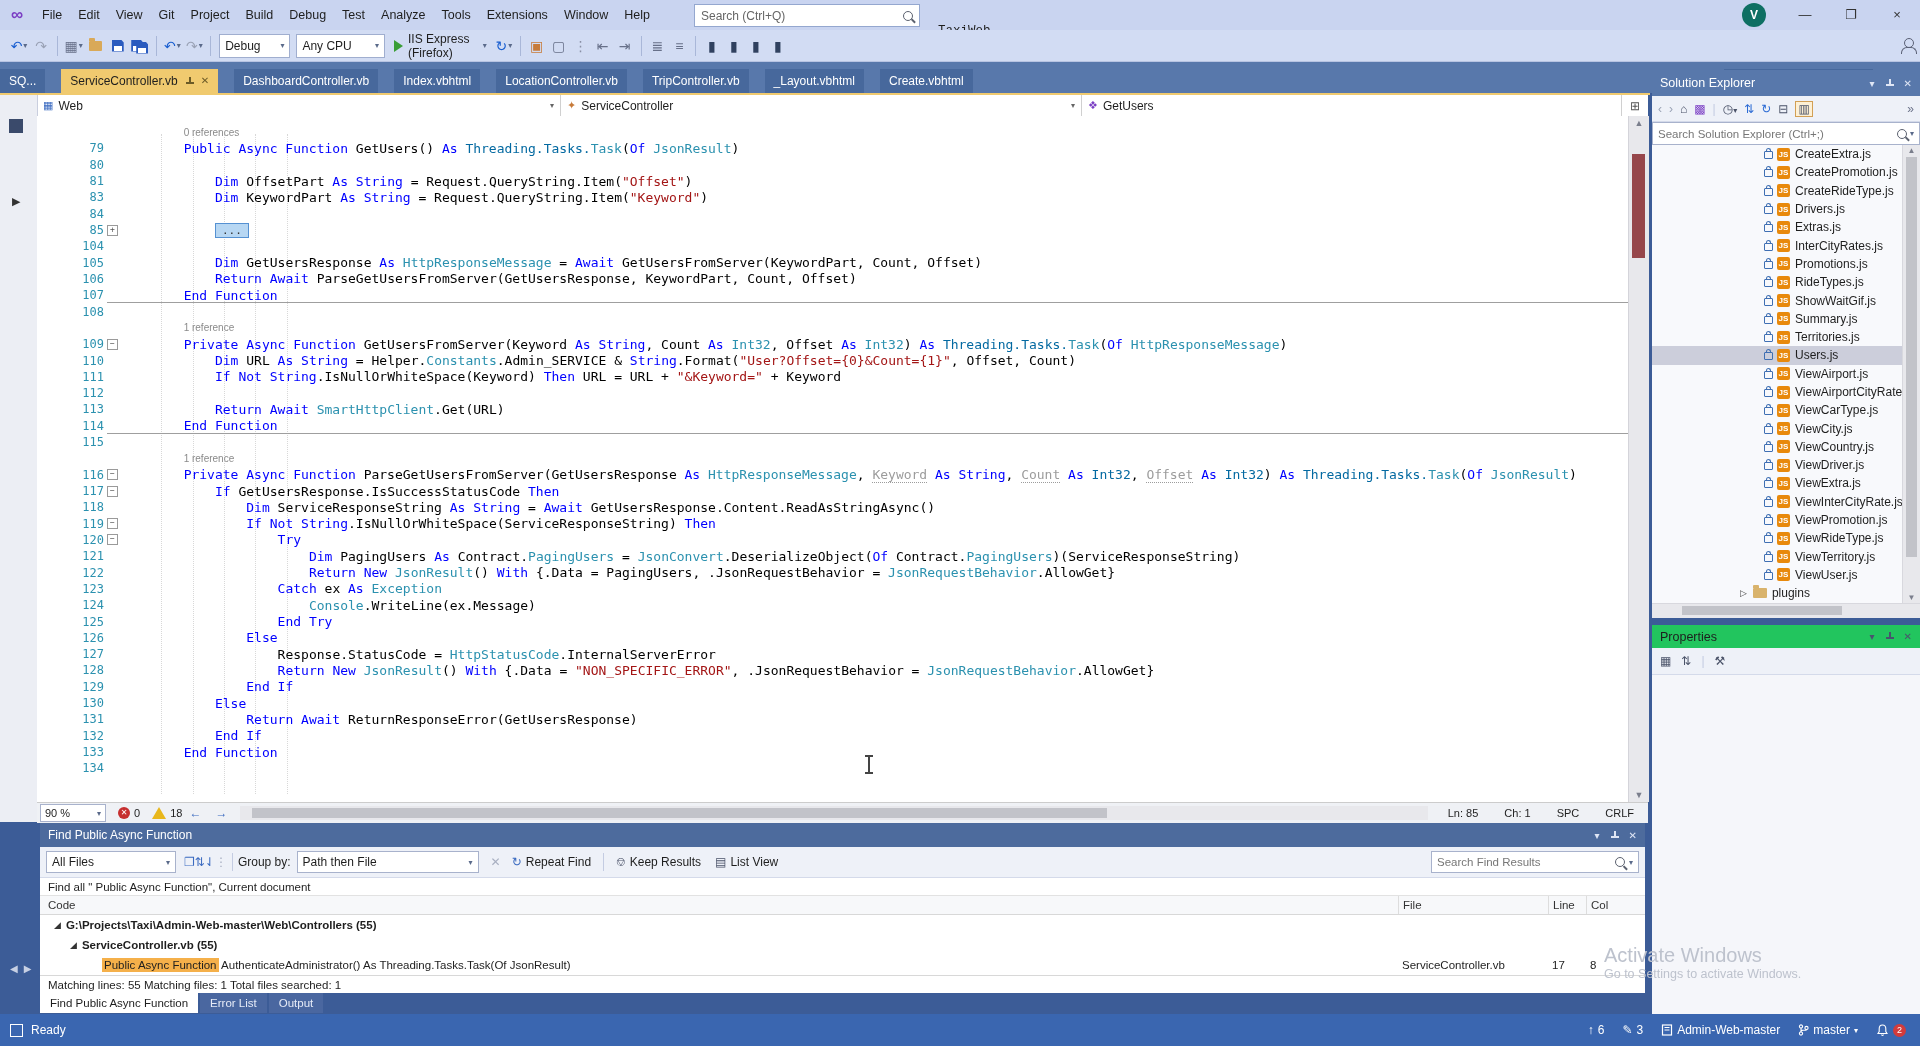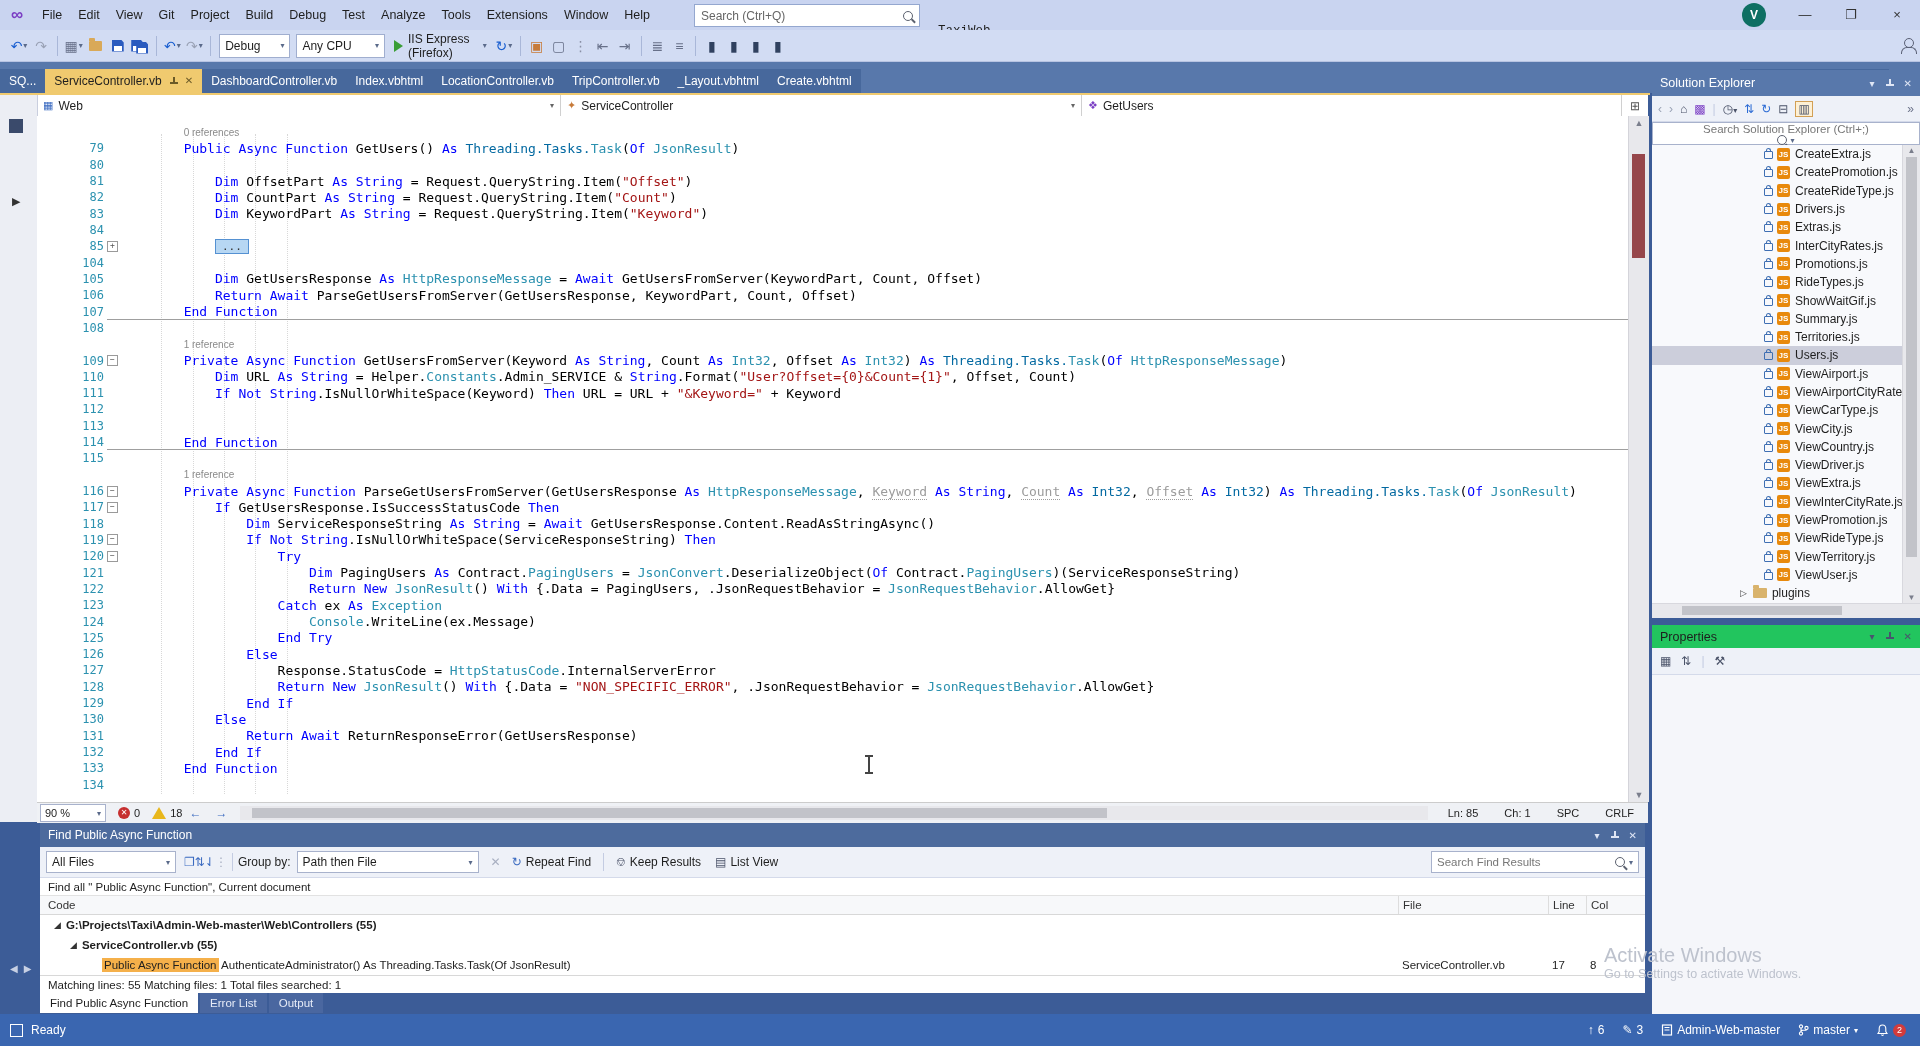--- a/index.html
+++ b/index.html
@@ -22,21 +22,21 @@
   .tb-play{display:flex;align-items:center;height:24px;padding:0 6px;font-size:12px;color:#1e1e1e;}
   .play-tri{width:0;height:0;border-left:9px solid #3a9e36;border-top:6px solid transparent;border-bottom:6px solid transparent;margin-right:5px;}
   .floppy{width:12px;height:12px;background:#2a5bbf;clip-path:polygon(0 0,78% 0,100% 25%,100% 100%,0 100%);position:relative;display:inline-block;}
   .floppy::after{content:"";position:absolute;left:2px;bottom:1px;width:8px;height:5px;background:#fff;}
   .mini-folder{width:13px;height:10px;background:#d9a958;border-radius:1px;position:relative;display:inline-block;}
   .mini-folder::before{content:"";position:absolute;left:0;top:-3px;width:6px;height:3px;background:#d9a958;border-radius:1px 1px 0 0;}
   .person{width:8px;height:8px;border-radius:50%;border:1.5px solid #5a6075;position:relative;display:inline-block;top:-3px;}
   .person::after{content:"";position:absolute;left:-4px;top:8px;width:14px;height:6px;border-radius:6px 6px 0 0;border:1.5px solid #5a6075;border-bottom:none;}
   
   .tabstrip{position:absolute;left:0;top:62px;width:1920px;height:31px;background:#5878ab;display:flex;align-items:flex-end;}
-  .tab{height:24px;line-height:24px;padding:0 9px;background:#47689c;color:#fff;font-size:12px;margin-right:0;white-space:nowrap;display:flex;align-items:center;}
+  .tab{height:24px;line-height:24px;padding:0 9px;background:#47689c;color:#fff;font-size:12px;margin-right:16px;white-space:nowrap;display:flex;align-items:center;}
   .tab.first{margin-left:0;min-width:22px;}
   .tab.active{background:#f0ca6f;color:#1e1e1e;}
   .tab .ticon{font-size:10px;margin-left:7px;color:#6b5a27;}
   .tabspacer{flex:1;}
   .tab.preview{background:#47689c;}
   .tab.preview .ticon{color:#d7e0f2;}
   .tabwell-btn{color:#dfe6f5;font-size:10px;margin:0 4px 5px 2px;}
   .goldline{position:absolute;left:0;top:93px;width:1650px;height:2px;background:#f0ca6f;}
   
   .navbar{position:absolute;left:37px;top:95px;width:1611px;height:21px;background:#fff;border-bottom:1px solid #ccc;display:flex;font-size:12px;color:#1e1e1e;}
@@ -108,21 +108,21 @@
   .statusbar{position:absolute;left:0;top:1014px;width:1920px;height:32px;background:#3a66b0;color:#fff;font-size:12px;display:flex;align-items:center;}
   .sb-sq{width:11px;height:11px;border:1.5px solid #fff;margin:0 8px 0 10px;}
   .sb-right{margin-left:auto;display:flex;align-items:center;gap:18px;padding-right:14px;}
   .sb-item{display:flex;align-items:center;gap:4px;}
   .badge{width:13px;height:13px;border-radius:50%;background:#d23b3b;color:#fff;font-size:9px;line-height:13px;text-align:center;}
   
   .rightcol{position:absolute;left:1652px;top:70px;width:268px;height:944px;}
   .se-title{height:26px;background:#5878ab;color:#fff;font-size:12.5px;display:flex;align-items:center;padding:0 8px;}
   .se-title .ticons{margin-left:auto;display:flex;gap:10px;font-size:10px;color:#dfe6f5;align-items:center;}
   .se-toolbar{height:25px;background:#eef1f8;border-bottom:1px solid #d4daea;display:flex;align-items:center;gap:7px;padding:0 6px;font-size:12px;color:#4a5268;}
-  .se-search{height:21px;background:#fff;border:1px solid #a8b2cc;display:flex;align-items:center;justify-content:space-between;padding:0 5px;color:#777;font-size:11.5px;flex-direction:column;}
+  .se-search{height:21px;background:#fff;border:1px solid #a8b2cc;display:flex;align-items:center;justify-content:space-between;padding:0 5px;color:#777;font-size:11.5px;}
   .se-tree{height:458px;background:#f8f9fc;position:relative;overflow:hidden;}
   .tree-row{height:18.3px;display:flex;align-items:center;font-size:12px;color:#1e1e1e;padding-left:112px;white-space:nowrap;overflow:hidden;width:238px;}
   .tree-row.sel{background:#cccedb;}
   .lk{width:7px;height:6px;border:1px solid #3f6fb3;border-radius:1px;position:relative;margin:2px 4px 0 0;flex:none;}
   .lk::before{content:"";position:absolute;left:1px;top:-4px;width:3px;height:3px;border:1px solid #3f6fb3;border-bottom:none;border-radius:3px 3px 0 0;}
   .jsb{width:13px;height:13px;background:#e8890c;color:#fff;font-size:8px;font-weight:bold;text-align:center;line-height:13px;border-radius:2px;margin-right:5px;flex:none;}
   .fld{width:14px;height:10px;background:#d9b36c;border-radius:1px;position:relative;margin-right:5px;flex:none;}
   .fld::before{content:"";position:absolute;left:0;top:-3px;width:6px;height:3px;background:#d9b36c;border-radius:1px 1px 0 0;}
   .se-vscroll{position:absolute;right:0;top:0;width:17px;height:100%;background:#e8e8ec;border-left:1px solid #d8d8de;}
   .se-vscroll .arr{position:absolute;left:0;width:17px;text-align:center;color:#7a7e8c;font-size:8px;}
@@ -322,26 +322,20 @@
           <span class="g-code" style="padding-left: 0px;"></span>
         </div>
         <div class="crow">
           <span class="g-bp"></span>
           <span class="g-num">81</span>
           <span class="g-fold"></span>
           <span class="g-code" style="padding-left: 93.96px;"><span class="tk-k">Dim </span><span class="tk-p">OffsetPart </span><span class="tk-k">As String </span><span class="tk-p">= Request.QueryString.Item(</span><span class="tk-s">"Offset"</span><span class="tk-p">)</span></span>
         </div>
         <div class="crow">
           <span class="g-bp"></span>
-          <span class="g-num">82</span>
-          <span class="g-fold"></span>
-          <span class="g-code" style="padding-left: 93.96px;"><span class="tk-k">Dim </span><span class="tk-p">CountPart </span><span class="tk-k">As String </span><span class="tk-p">= Request.QueryString.Item(</span><span class="tk-s">"Count"</span><span class="tk-p">)</span></span>
-        </div>
-        <div class="crow">
-          <span class="g-bp"></span>
           <span class="g-num">83</span>
           <span class="g-fold"></span>
           <span class="g-code" style="padding-left: 93.96px;"><span class="tk-k">Dim </span><span class="tk-p">KeywordPart </span><span class="tk-k">As String </span><span class="tk-p">= Request.QueryString.Item(</span><span class="tk-s">"Keyword"</span><span class="tk-p">)</span></span>
         </div>
         <div class="crow">
           <span class="g-bp"></span>
           <span class="g-num">84</span>
           <span class="g-fold"></span>
           <span class="g-code" style="padding-left: 0px;"></span>
         </div>
@@ -412,20 +406,21 @@
         <div class="crow">
           <span class="g-bp"></span>
           <span class="g-num">112</span>
           <span class="g-fold"></span>
           <span class="g-code" style="padding-left: 0px;"></span>
         </div>
         <div class="crow">
           <span class="g-bp"></span>
           <span class="g-num">113</span>
           <span class="g-fold"></span>
+          <span class="g-code" style="padding-left: 93.96px;"><span class="tk-k">Return Await </span><span class="tk-t">SmartHttpClient</span><span class="tk-p">.Get(URL)</span></span>
         </div>
         <div class="crow rule">
           <span class="g-bp"></span>
           <span class="g-num">114</span>
           <span class="g-fold"></span>
           <span class="g-code" style="padding-left: 62.64px;"><span class="tk-k">End Function</span></span>
         </div>
         <div class="crow">
           <span class="g-bp"></span>
           <span class="g-num">115</span>

